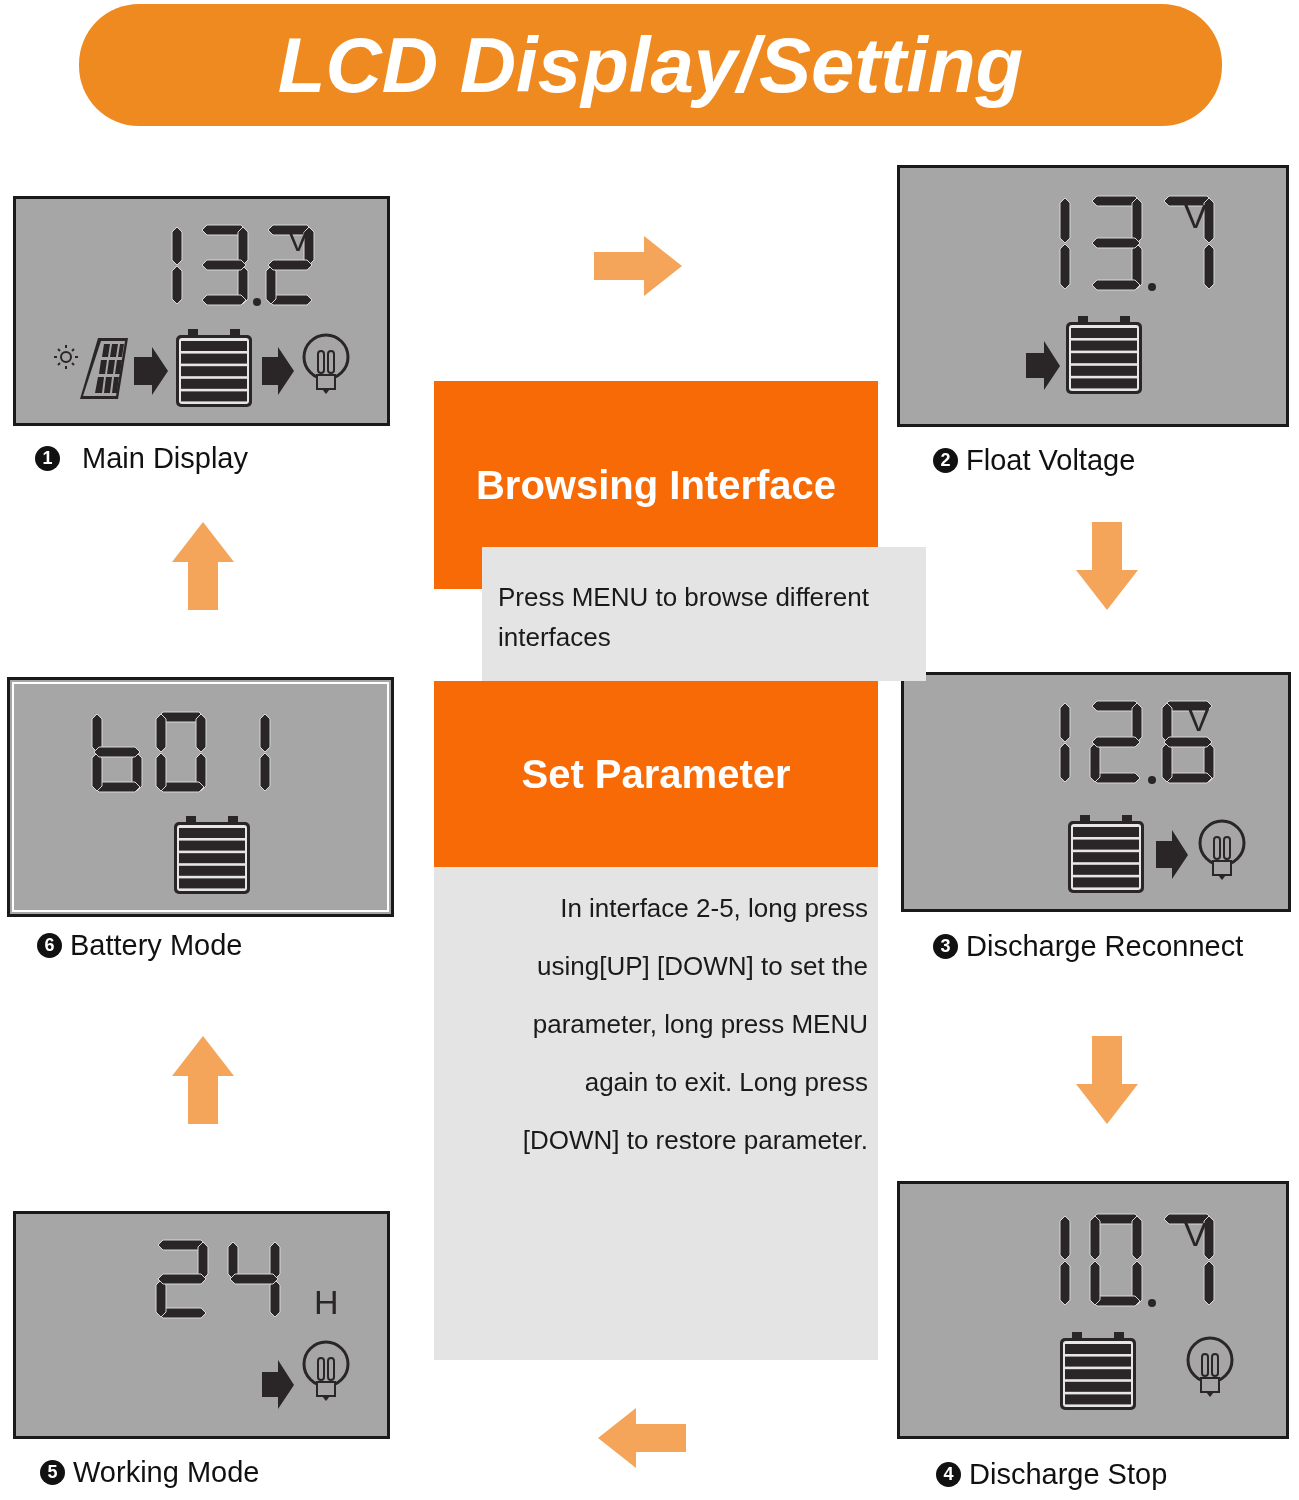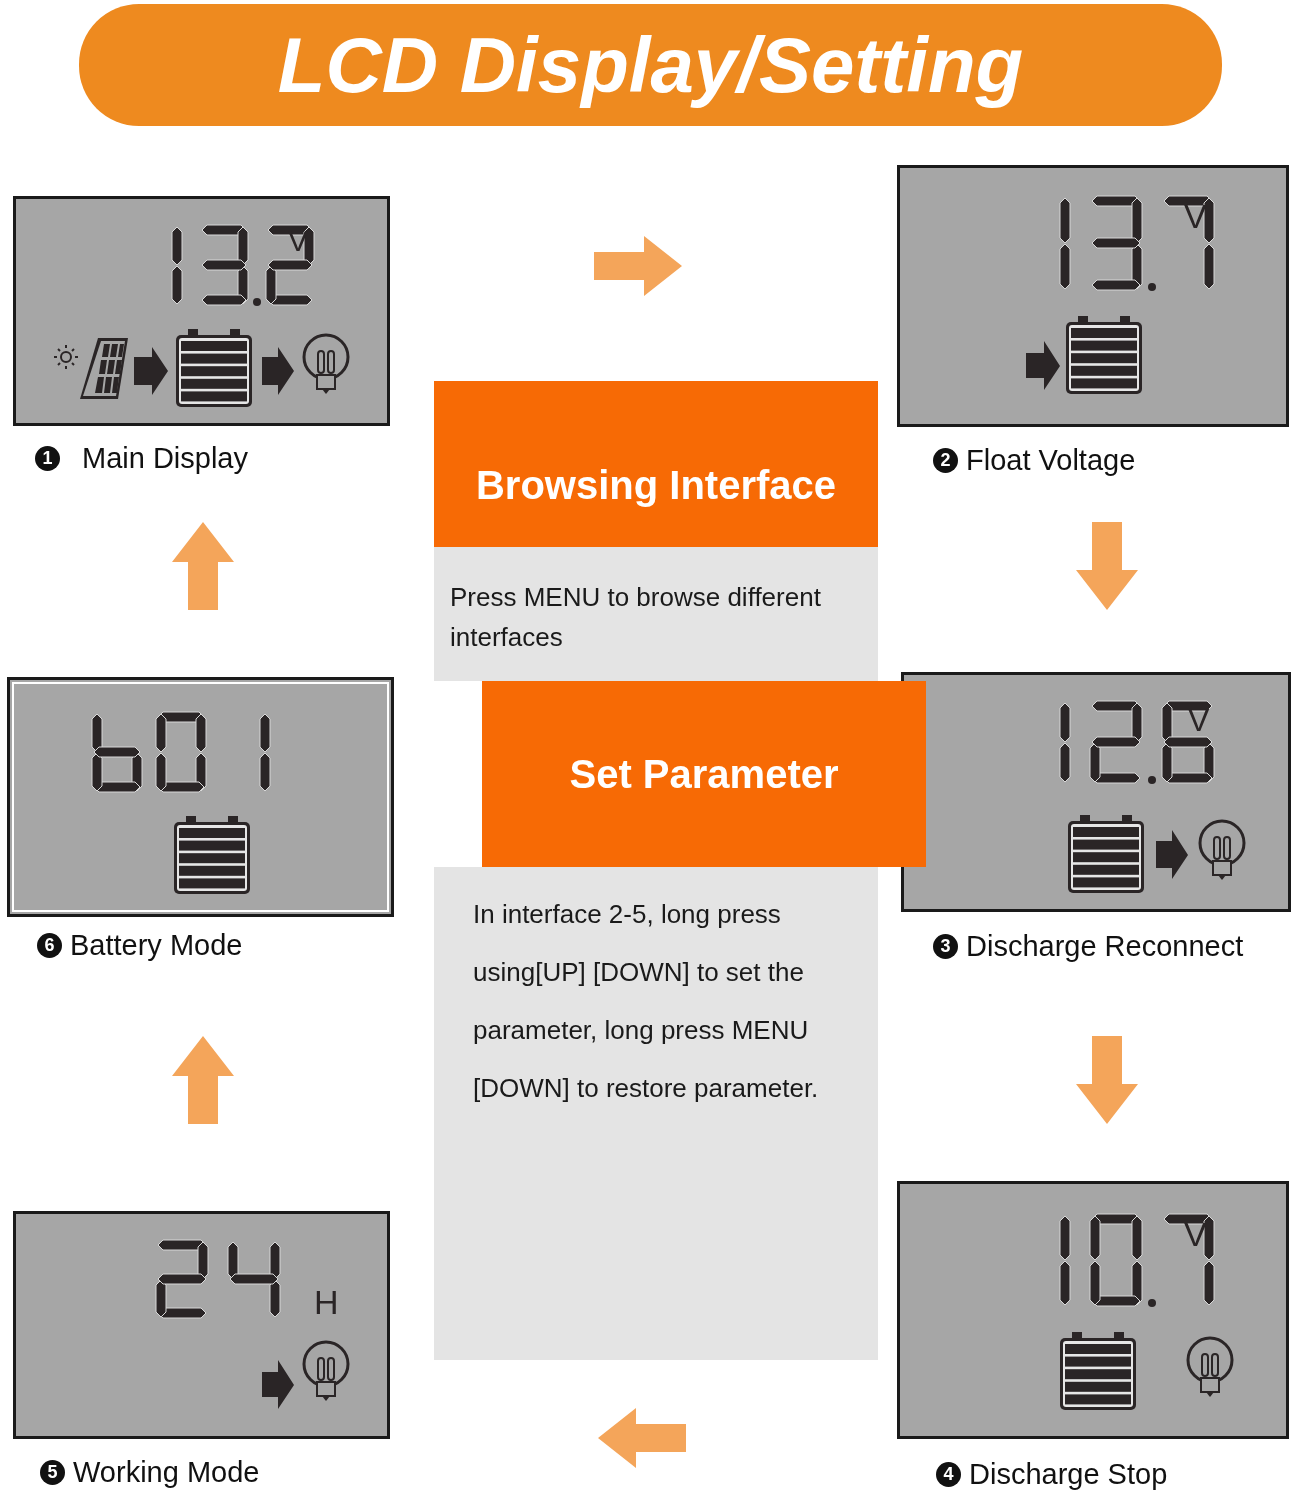--- a/index.html
+++ b/index.html
@@ -341,24 +341,25 @@
 <svg class="flow-arrow" style="left:172px; top:1036px;" width="62" height="90">
   <polygon points="16,88 46,88 46,40 62,40 31,0 0,40 16,40" fill="#f4a55a"></polygon>
 </svg>
 <svg class="flow-arrow" style="left:172px; top:522px;" width="62" height="90">
   <polygon points="16,88 46,88 46,40 62,40 31,0 0,40 16,40" fill="#f4a55a"></polygon>
 </svg>
 
 <div class="orange-box" style="top:381px; height:208px;">
   <span>Browsing Interface</span>
 </div>
-<div class="gray-box" style="top:547px; height:134px; padding:30px 14px 16px 16px;">
+<div class="gray-box" style="top:547px; height:134px; padding:30px 14px 16px 16px;margin-left:48px;">
   <p>Press MENU to browse different interfaces</p>
 </div>
-<div class="orange-box" style="top:681px; height:186px;margin-left:48px;">
+<div class="orange-box" style="top:681px; height:186px;">
   <span>Set Parameter</span>
 </div>
-<div class="gray-box setparam-text" style="top:867px; height:493px; padding:18px 10px 0 39px;">
+<div class="gray-box setparam-text" style="top:867px; height:493px; padding:12px 10px 0 39px;text-align:right;">
   <p>In interface 2-5, long press</p>
   <p>using[UP] [DOWN] to set the</p>
   <p>parameter, long press MENU</p>
+  <p>again to exit. Long press</p>
   <p>[DOWN] to restore parameter.</p>
 </div>
 
 </body></html>

